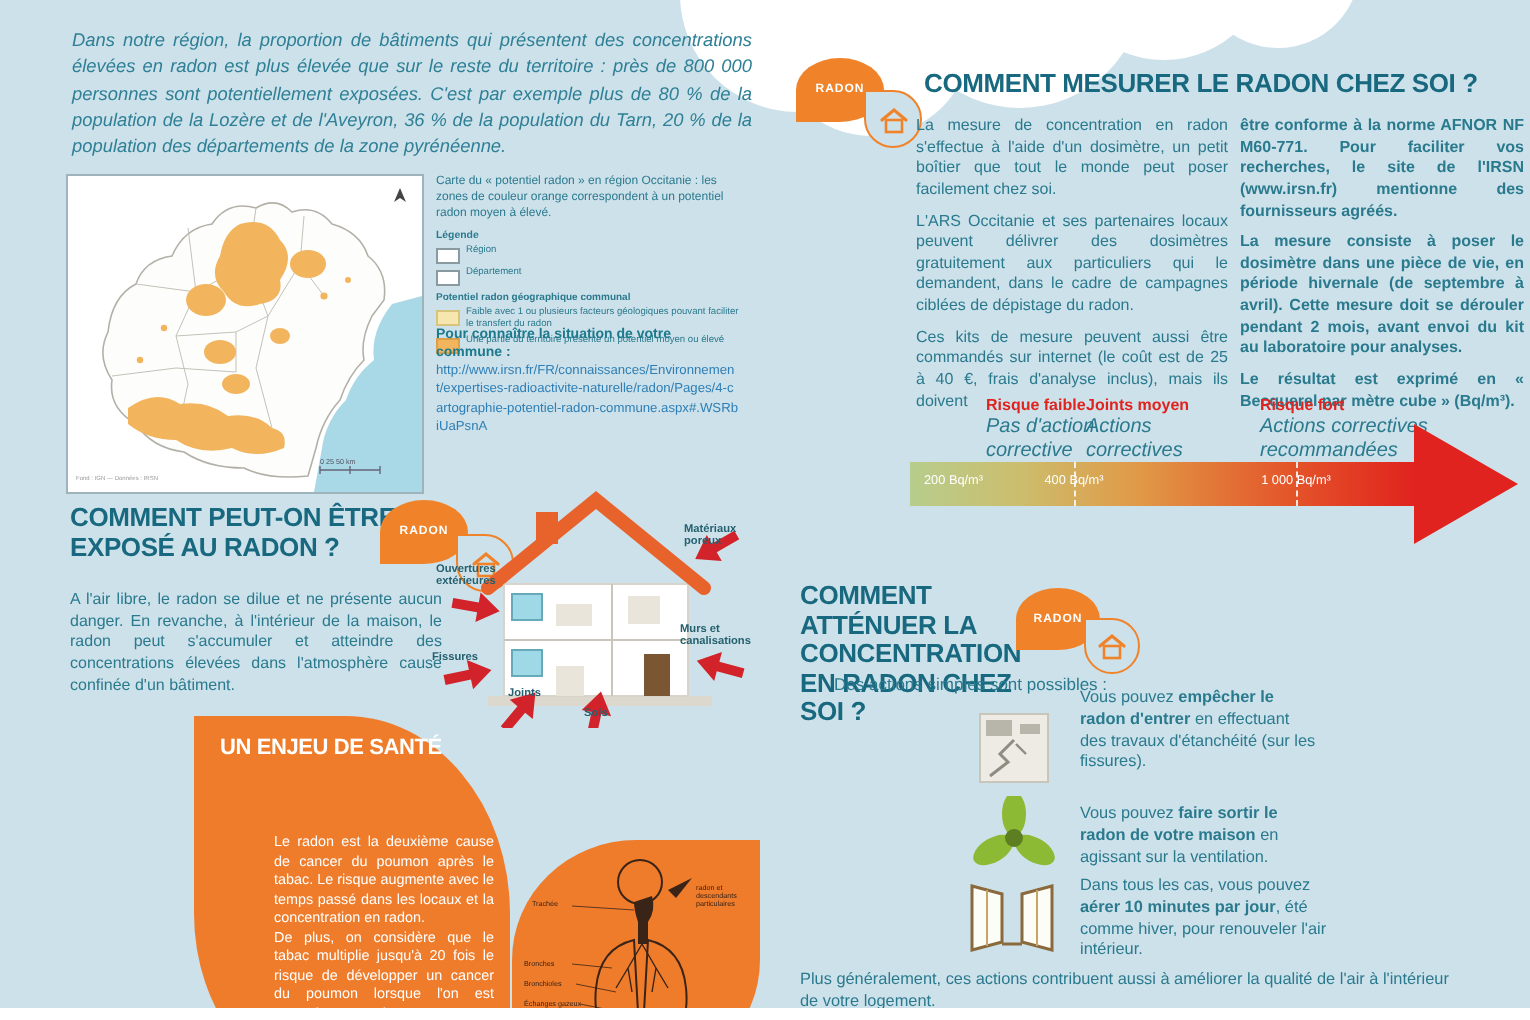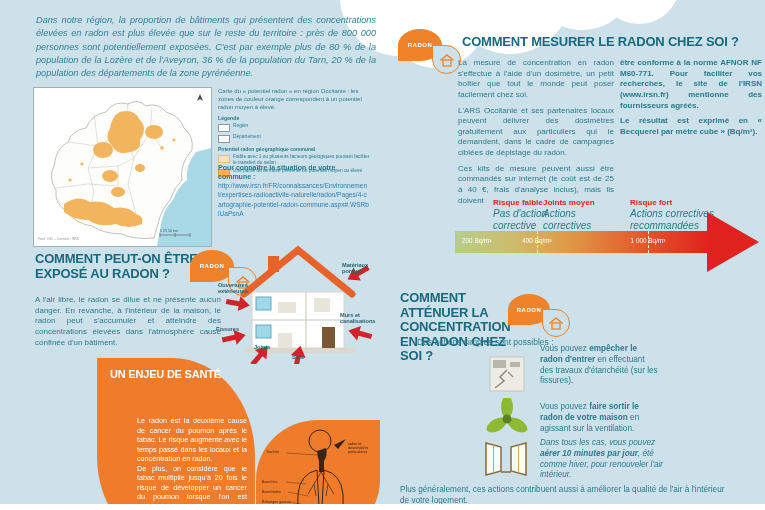--- a/index.html
+++ b/index.html
@@ -220,20 +220,21 @@
   </div>
   <div class="sec-title" style="left:462px;top:35px;width:290px;">COMMENT MESURER LE RADON CHEZ SOI ?</div>
 
   <div class="body-text" style="left:458px;top:58px;width:156px;">
     <p>La mesure de concentration en radon s'effectue à l'aide d'un dosimètre, un petit boîtier que tout le monde peut poser facilement chez soi.</p>
     <p>L'ARS Occitanie et ses partenaires locaux peuvent délivrer des dosimètres gratuitement aux particuliers qui le demandent, dans le cadre de campagnes ciblées de dépistage du radon.</p>
     <p>Ces kits de mesure peuvent aussi être commandés sur internet (le coût est de 25 à 40 €, frais d'analyse inclus), mais ils doivent</p>
   </div>
   <div class="body-text" style="left:620px;top:58px;width:142px;font-weight:bold;">
     <p>être conforme à la norme AFNOR NF M60-771. Pour faciliter vos recherches, le site de l'IRSN (www.irsn.fr) mentionne des fournisseurs agréés.</p>
+    <p>La mesure consiste à poser le dosimètre dans une pièce de vie, en période hivernale (de septembre à avril). Cette mesure doit se dérouler pendant 2 mois, avant envoi du kit au laboratoire pour analyses.</p>
     <p>Le résultat est exprimé en « Becquerel par mètre cube » (Bq/m³).</p>
   </div>
 
   <div class="risk-col" style="left:474px;width:88px;margin-left:19px;">
     <div class="risk-name">Risque faible</div>
     <div class="risk-act">Pas d'action corrective</div>
   </div>
   <div class="risk-col" style="left:543px;width:80px;">
     <div class="risk-name">Joints moyen</div>
     <div class="risk-act">Actions correctives souhaitables</div>
@@ -285,19 +286,19 @@
     <span>Vous pouvez </span><b>faire sortir le radon de votre maison</b><span> en agissant sur la ventilation.</span>
   </div>
 
   <svg width="46" height="36" viewBox="0 0 46 36" style="position:absolute;left:483px;top:441px;">
     <polygon points="3,2 18,6 18,30 3,34" fill="#fdfdf8" stroke="#8a6a3c" stroke-width="1.5"></polygon>
     <polygon points="43,2 28,6 28,30 43,34" fill="#fdfdf8" stroke="#8a6a3c" stroke-width="1.5"></polygon>
     <line x1="10.5" y1="4" x2="10.5" y2="32" stroke="#c9a469" stroke-width="1"></line>
     <line x1="35.5" y1="4" x2="35.5" y2="32" stroke="#c9a469" stroke-width="1"></line>
     <line x1="18" y1="31" x2="28" y2="31" stroke="#8a6a3c" stroke-width="1.5"></line>
   </svg>
-  <div class="action-text" style="left:540px;top:438px;width:128px;font-style:italic;">
+  <div class="action-text" style="left:540px;top:438px;width:128px;">
     <span>Dans tous les cas, vous pouvez </span><b>aérer 10 minutes par jour</b><span>, été comme hiver, pour renouveler l'air intérieur.</span>
   </div>
 
   <div class="footer-note">Plus généralement, ces actions contribuent aussi à améliorer la qualité de l'air à l'intérieur de votre logement.</div>
 
 </div>
 
 </body></html>

